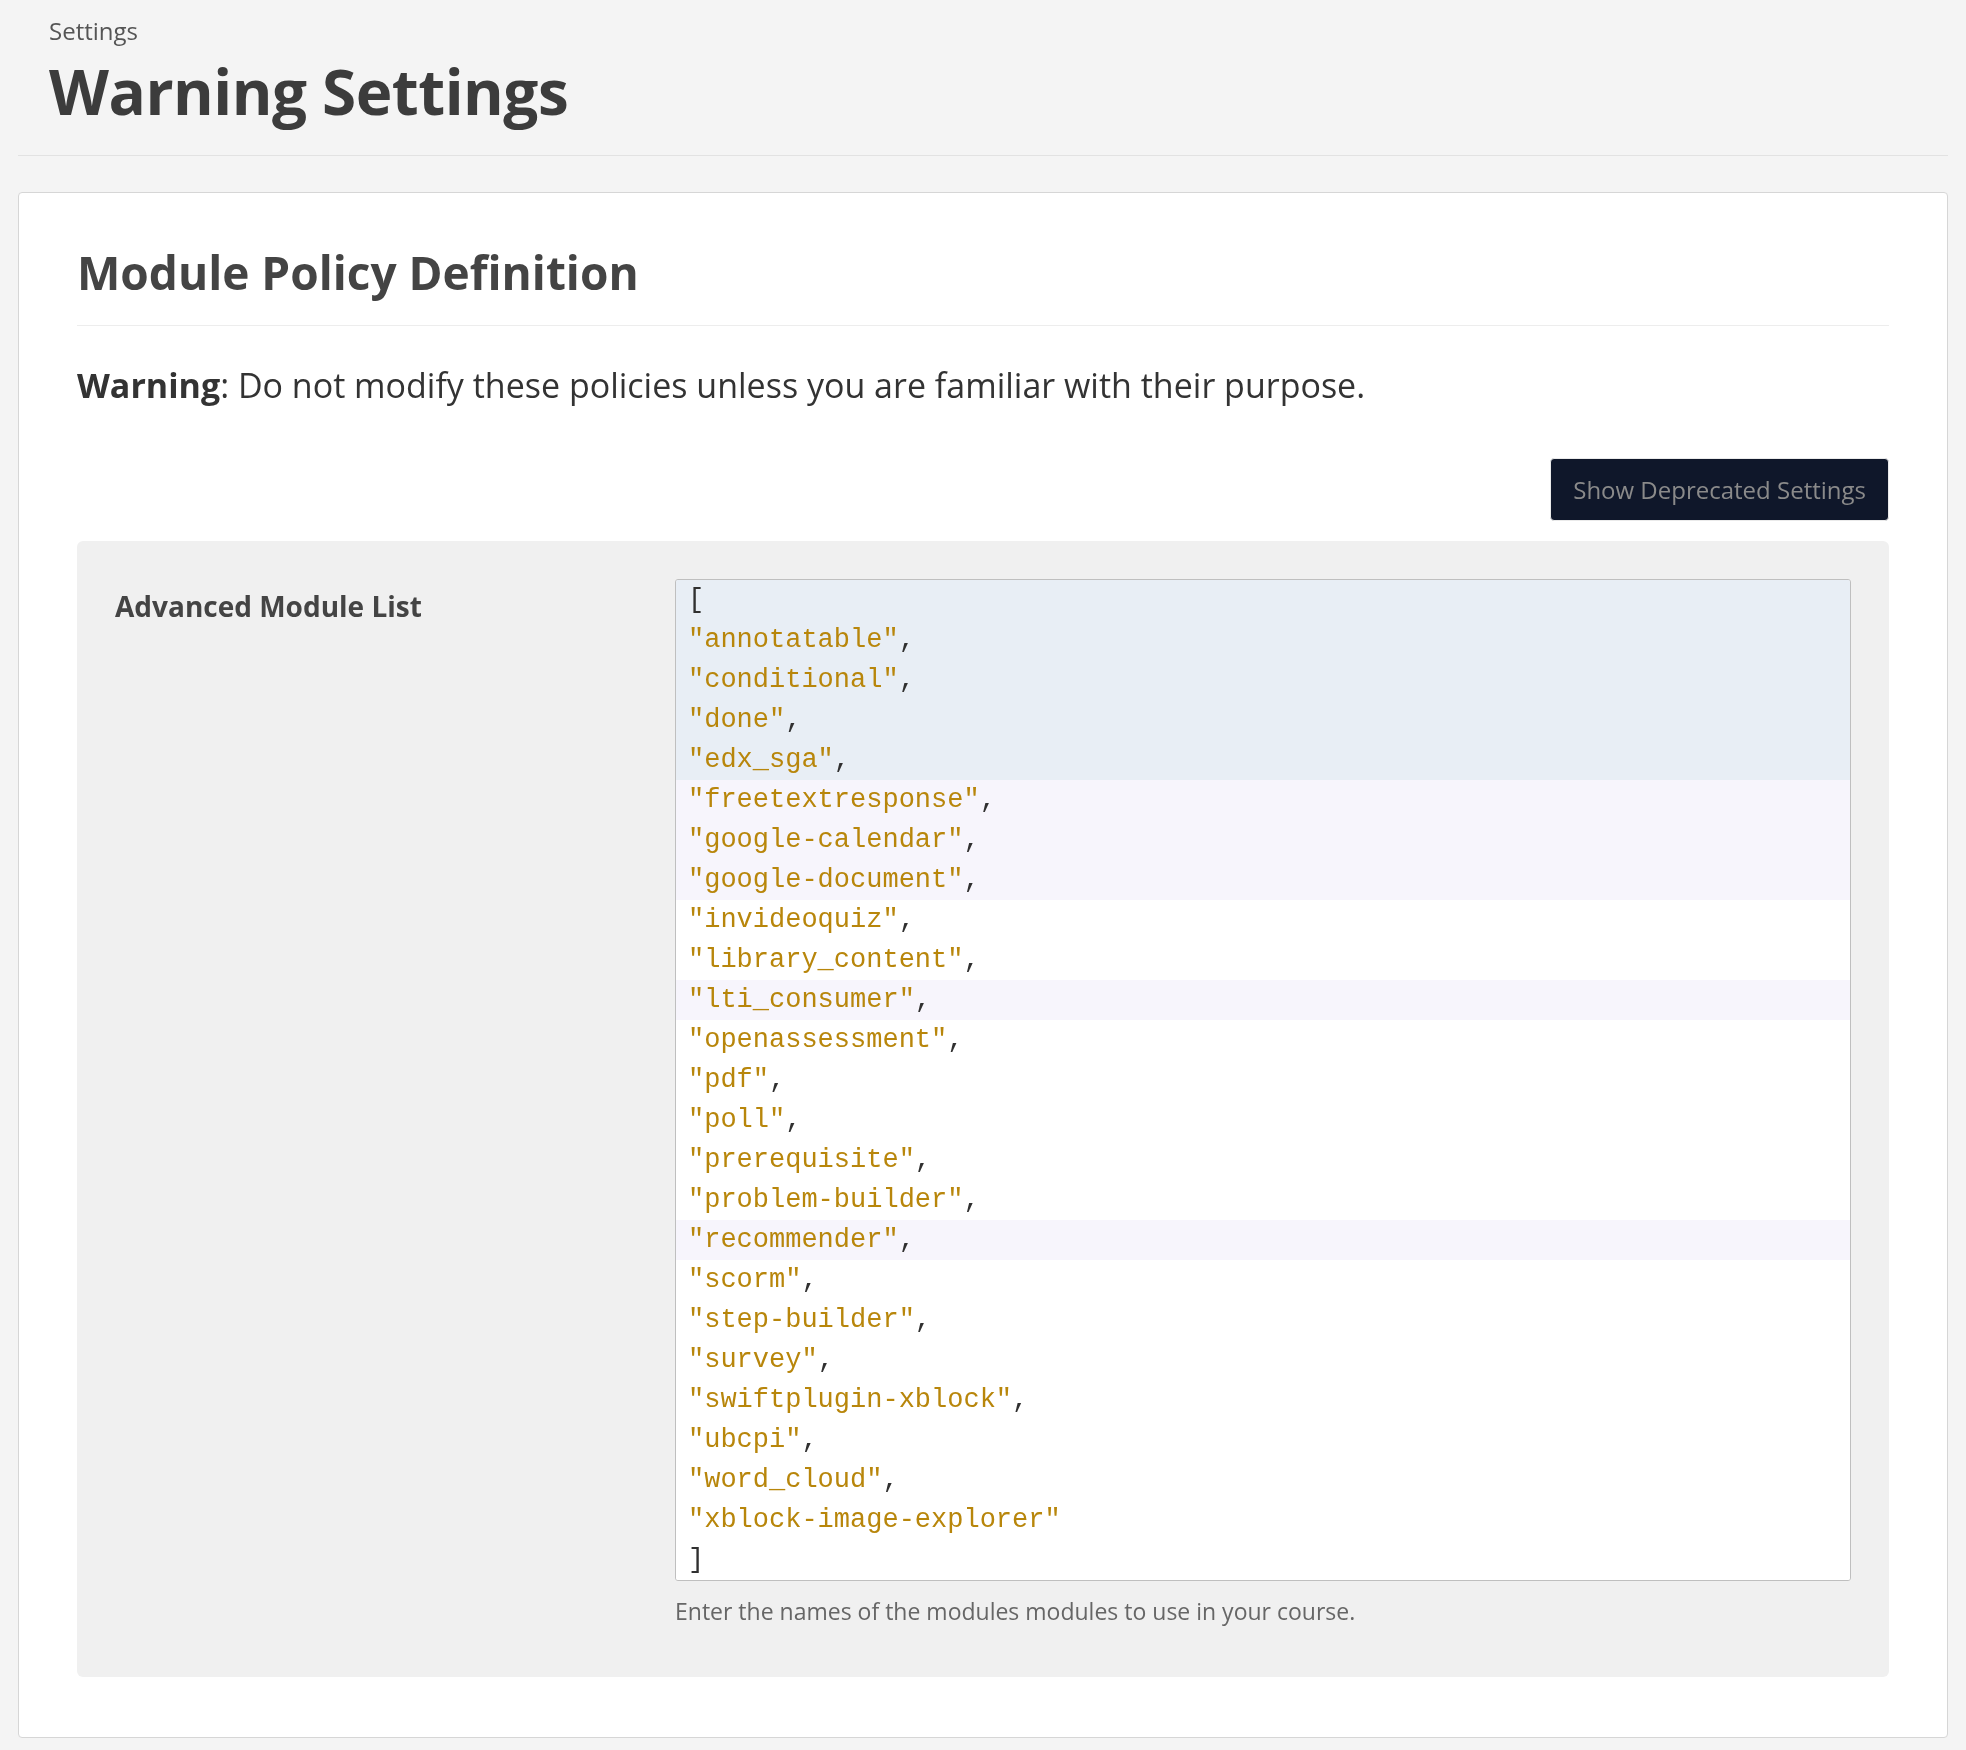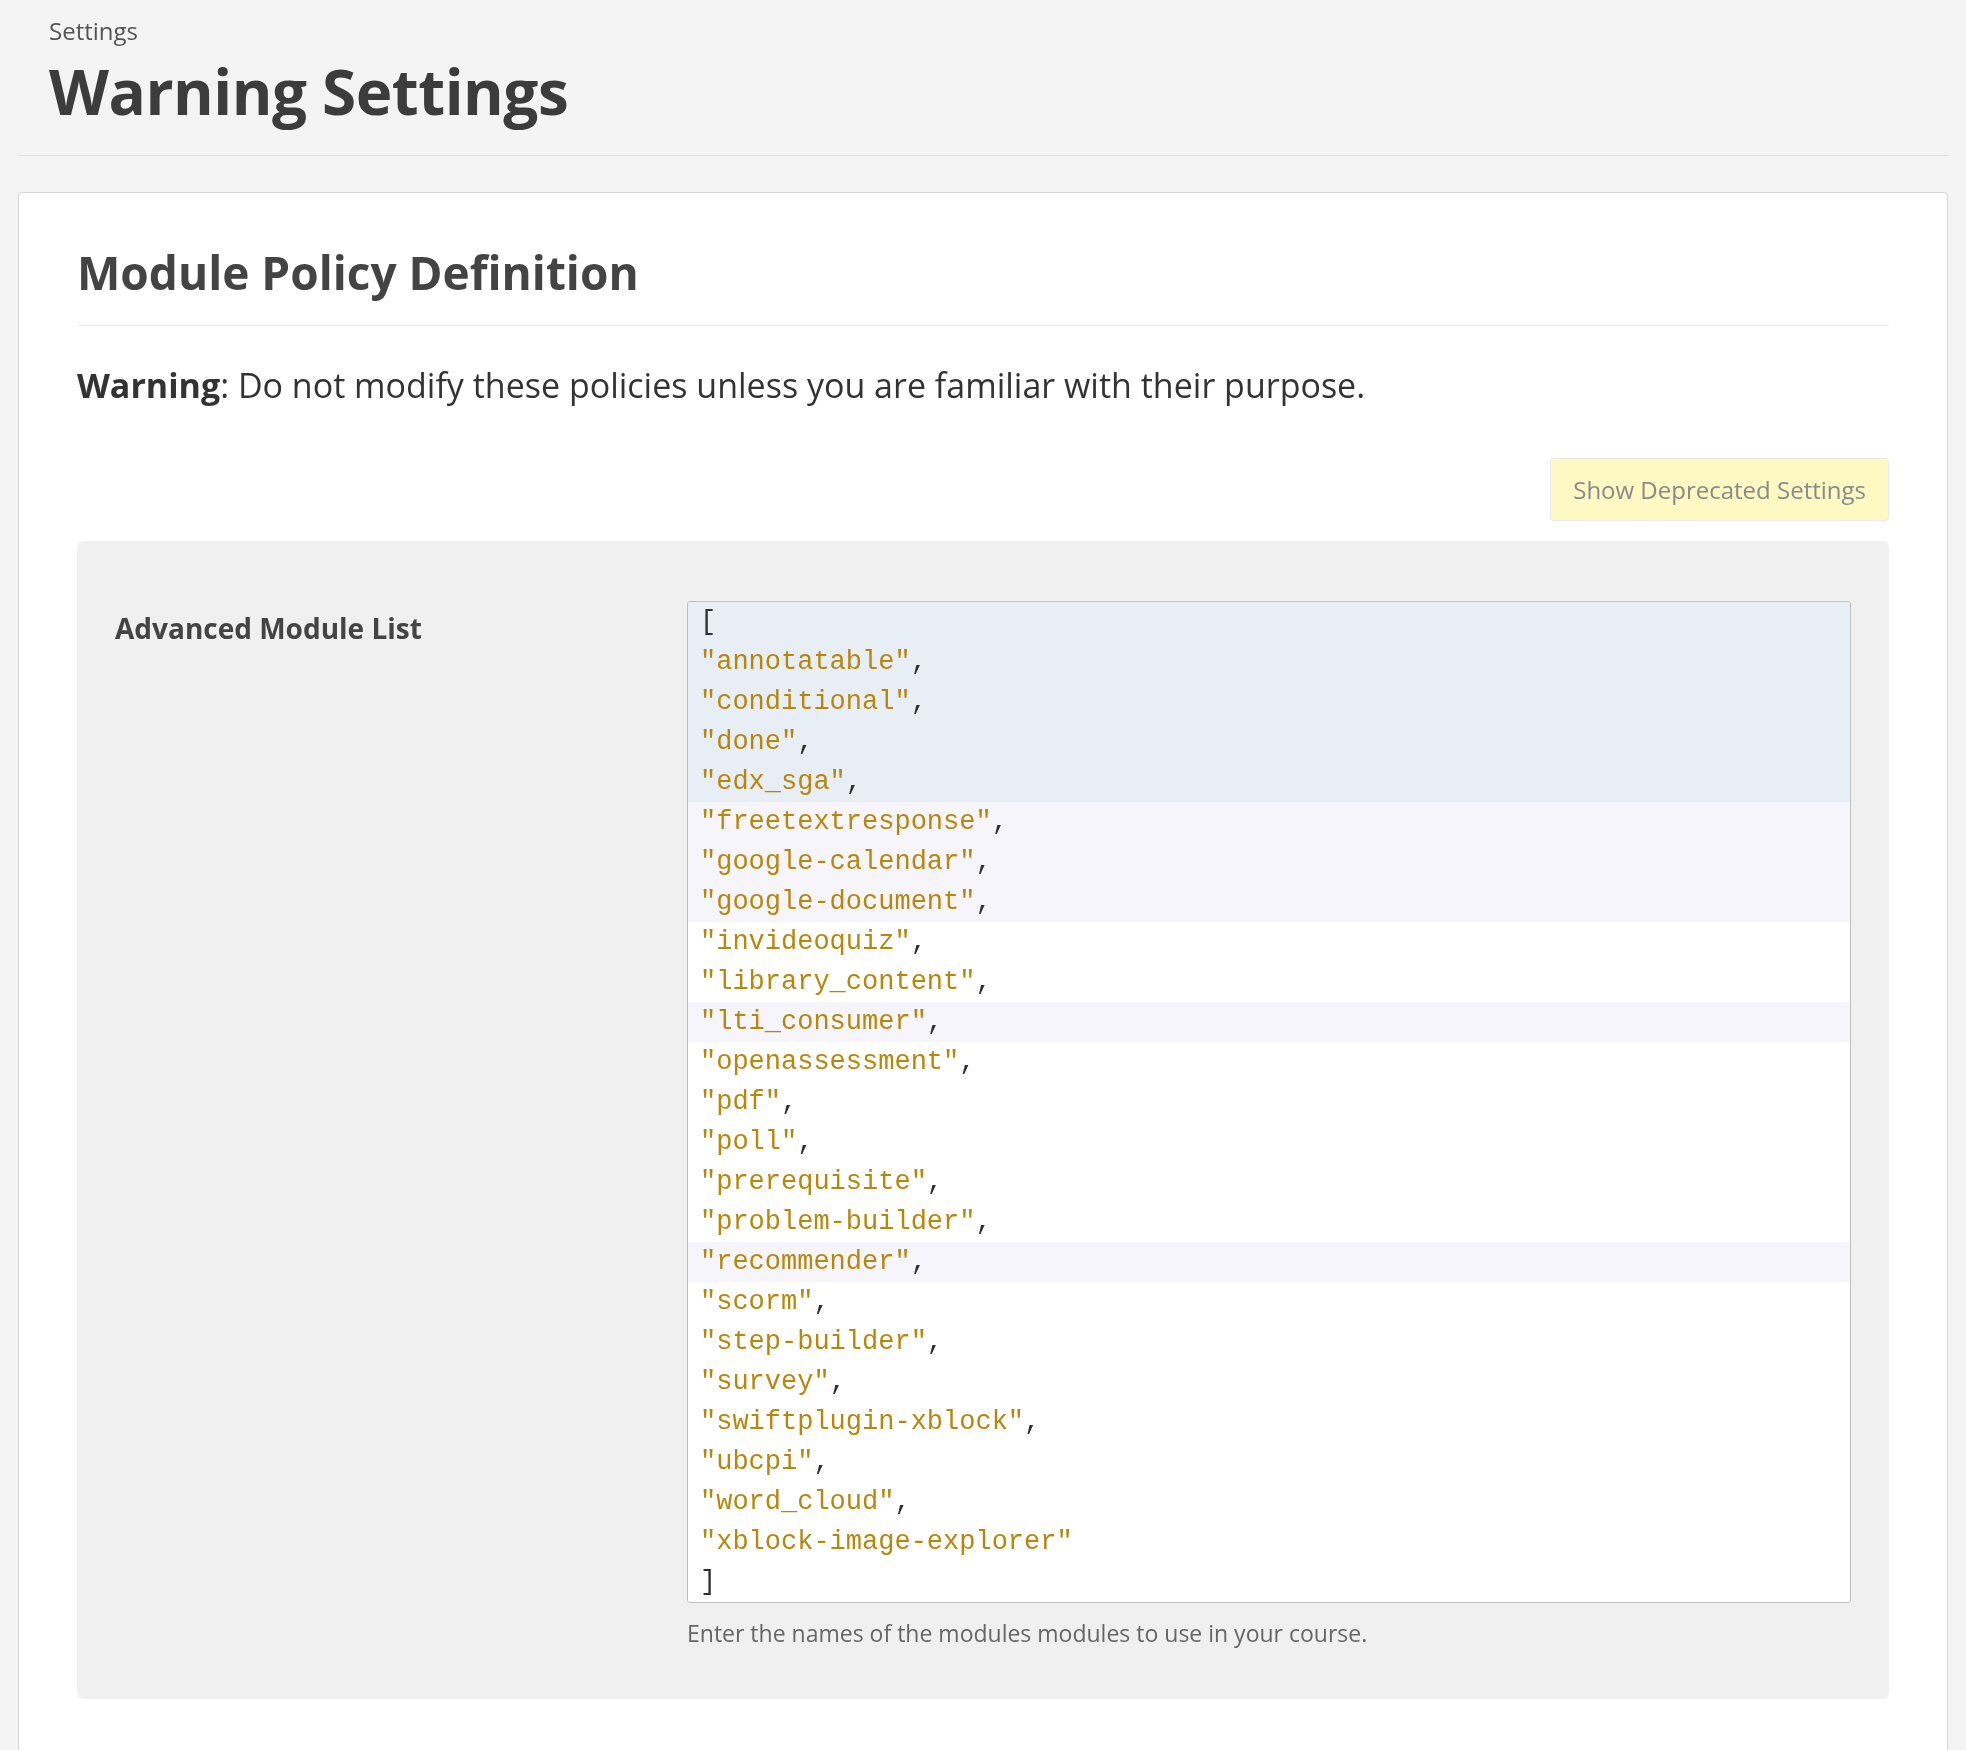--- a/index.html
+++ b/index.html
@@ -57,36 +57,36 @@
     margin-bottom: 48px;
     line-height: 1.4;
   }
   .warning-line b { font-weight: 700; }
   .actions-row {
     display: flex;
     justify-content: flex-end;
     margin-bottom: 20px;
   }
   .deprecated-btn {
-    background: #fef9c3;
+    background: #0f172a;
     color: #8a8a8a;
     border: 1px solid #eaeaea;
     border-radius: 4px;
     padding: 14px 22px;
     font-size: 24px;
     font-family: inherit;
     cursor: pointer;
   }
   .setting-block {
     background: #f0f0f0;
     border-radius: 6px;
-    padding: 60px 38px 50px 38px;
+    padding: 38px 38px 50px 38px;
     display: flex;
     align-items: flex-start;
-    gap: 12px;
+    gap: 0;
   }
   .setting-label {
     width: 560px;
     flex-shrink: 0;
     font-size: 28px;
     font-weight: 700;
     color: #444;
     padding-top: 8px;
   }
   .setting-editor-col {

